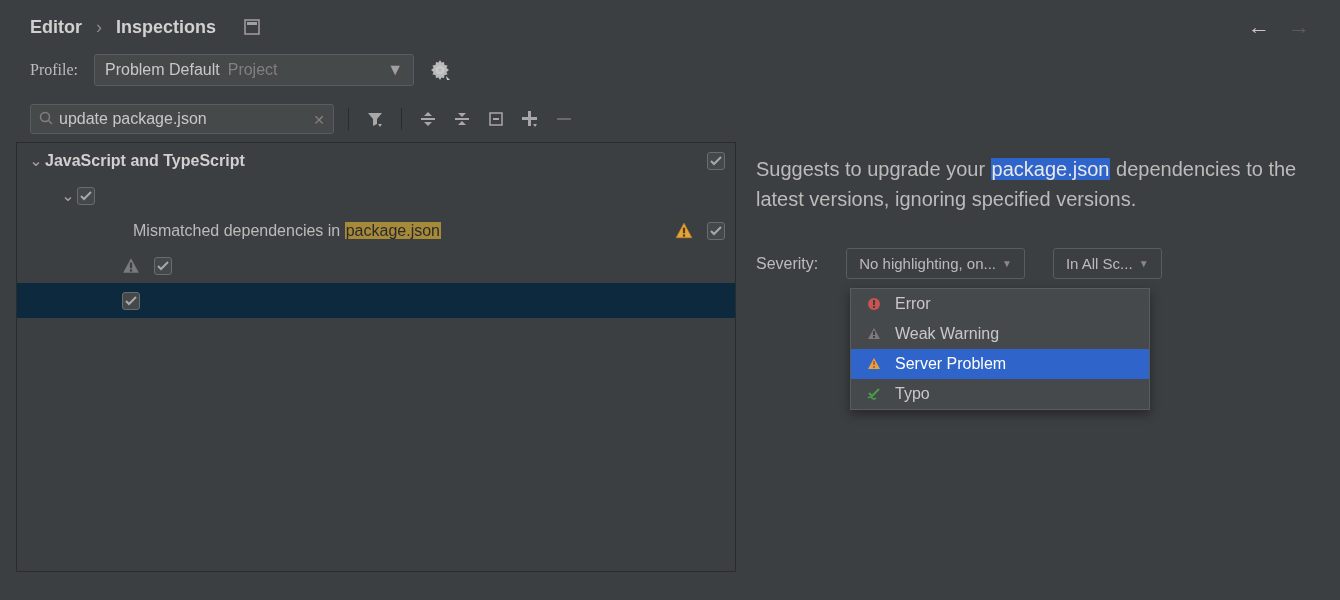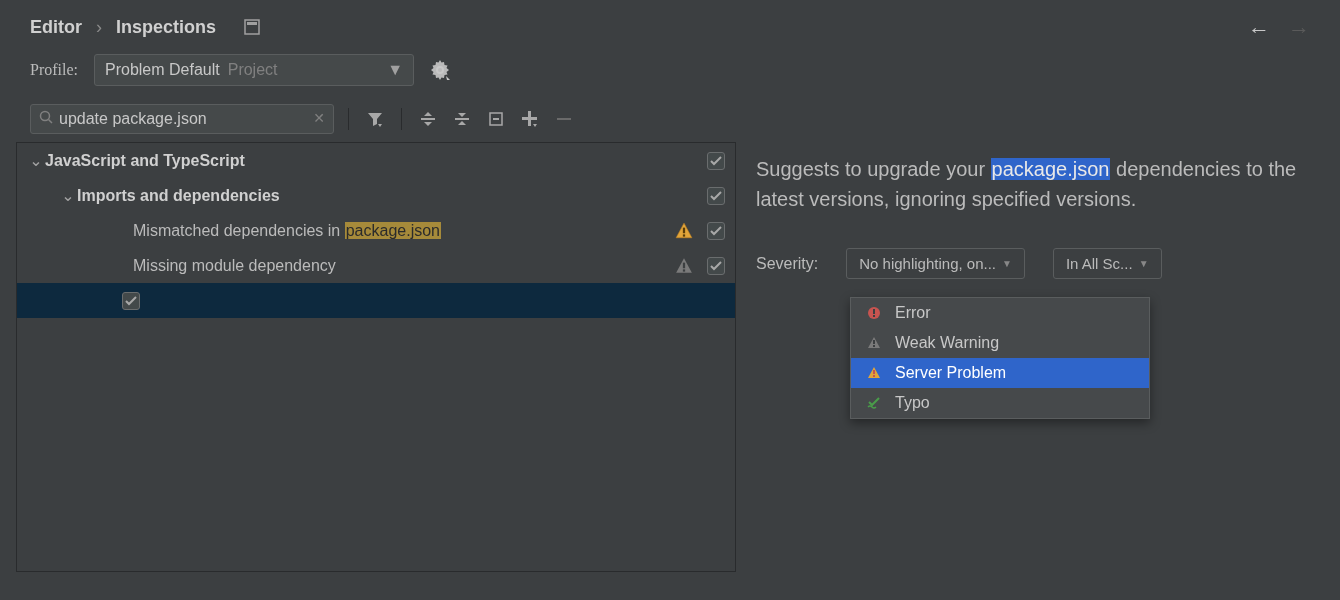--- a/index.html
+++ b/index.html
@@ -16,21 +16,21 @@
 
 .profile-row { display:flex; align-items:center; gap:16px; padding:0 30px 18px; }
 .profile-label { font-size:16px; color:#bbbbbb;font-family:Liberation Serif, serif; }
 .profile-select { display:flex; align-items:center; gap:8px; background:#45494a; border:1px solid #5a5d5e; border-radius:3px; padding:6px 10px; min-width:320px; font-size:16px; }
 .profile-select .main { color:#c8c8c8; }
 .profile-select .sub { color:#808080; }
 .profile-select .chev { margin-left:auto; color:#a0a0a0; }
 .gear { width:20px; height:20px; position:relative; }
 
 .toolbar { display:flex; align-items:center; gap:10px; padding:0 30px 8px; }
-.search { display:flex; align-items:flex-start; background:#45494a; border:1px solid #5a5d5e; border-radius:3px; padding:5px 8px; width:304px; }
+.search { display:flex; align-items:flex-end; background:#45494a; border:1px solid #5a5d5e; border-radius:3px; padding:5px 8px; width:304px; }
 .search input { background:transparent; border:0; outline:0; color:#c8c8c8; font-size:16px; flex:1; }
 .search .mag { color:#808080; margin-right:6px; }
 .search .x { color:#808080; cursor:pointer; }
 .tb-sep { width:1px; height:22px; background:#292b2d; margin:0 4px; }
 .tb-btn { width:24px; height:24px; display:flex; align-items:center; justify-content:center; color:#a8a8a8; cursor:pointer; }
 
 .content { display:flex; padding:0 16px; gap:20px; }
 .tree { border:1px solid #292b2d; width:720px; height:430px; background:#3c3f41; }
 .tree-row { display:flex; align-items:center; height:35px; padding-right:10px; font-size:16px; }
 .tree-row.selected { background:#0d293e; }
@@ -45,21 +45,21 @@
 .check svg { width:12px; height:12px; }
 
 .details { flex:1; padding:12px 20px 0 0; }
 .desc { font-size:20px; line-height:1.5; color:#bbbbbb; }
 .desc .link { background:#2f65ca; color:#e8e8e8; padding:0 1px; }
 .sev-row { display:flex; align-items:center; gap:28px; margin-top:34px; position:relative; }
 .sev-label { font-size:16px; }
 .sev-btn { border:1px solid #5a5d5e; border-radius:3px; padding:6px 12px; font-size:15px; color:#bbbbbb; background:#3c3f41; cursor:pointer; display:flex; align-items:center; gap:6px; }
 .sev-btn .dd { font-size:10px; color:#888; }
 
-.popup { position:absolute; top:49px; left:94px; background:#46494b; border:1px solid #5a5d5e; width:300px; box-shadow:0 4px 10px rgba(0,0,0,0.4); }
+.popup { position:absolute; top:40px; left:94px; background:#46494b; border:1px solid #5a5d5e; width:300px; box-shadow:0 4px 10px rgba(0,0,0,0.4); }
 .popup-item { display:flex; align-items:center; gap:12px; padding:6px 14px; font-size:16px; color:#c8c8c8; cursor:pointer; }
 .popup-item.sel { background:#2f65ca; color:#fff; }
 .pi-icon { width:18px; height:18px; display:flex; align-items:center; justify-content:center; }
 
 .pad0 { padding-left:10px; }
 .pad1 { padding-left:42px; }
 .pad2 { padding-left:105px; }
 </style>
 </head>
 <body>
@@ -155,23 +155,20 @@
           <span class="bold">JavaScript and TypeScript</span>
         </span>
       <span class="check">
           <svg viewBox="0 0 12 12">
             <path d="M1 6l3 3 7-7" stroke="#a8a8a8" stroke-width="2" fill="none"></path>
           </svg>
         </span>
     </div>
     <div class="tree-row pad1">
       <span class="chev-tree">⌄</span>
-      <span class="tree-label">
-          <span class="bold">Imports and dependencies</span>
-        </span>
       <span class="check">
           <svg viewBox="0 0 12 12">
             <path d="M1 6l3 3 7-7" stroke="#a8a8a8" stroke-width="2" fill="none"></path>
           </svg>
         </span>
     </div>
     <div class="tree-row pad2">
       <span class="tree-label">
           <span class="norm"><span>Mismatched dependencies in </span><span class="hl">package.json</span></span>
         </span>
@@ -180,23 +177,20 @@
           <rect x="7" y="5" width="2" height="5" fill="#5a3d0a"></rect>
           <rect x="7" y="11" width="2" height="2" fill="#5a3d0a"></rect>
         </svg>
       <span class="check">
           <svg viewBox="0 0 12 12">
             <path d="M1 6l3 3 7-7" stroke="#a8a8a8" stroke-width="2" fill="none"></path>
           </svg>
         </span>
     </div>
     <div class="tree-row pad2">
-      <span class="tree-label">
-          <span class="norm">Missing module dependency</span>
-        </span>
       <svg class="sev-icon" viewBox="0 0 16 16">
           <polygon points="8,1 15,14 1,14" fill="#7a7a7a"></polygon>
           <rect x="7" y="5" width="2" height="5" fill="#3c3f41"></rect>
           <rect x="7" y="11" width="2" height="2" fill="#3c3f41"></rect>
         </svg>
       <span class="check">
           <svg viewBox="0 0 12 12">
             <path d="M1 6l3 3 7-7" stroke="#a8a8a8" stroke-width="2" fill="none"></path>
           </svg>
         </span>

